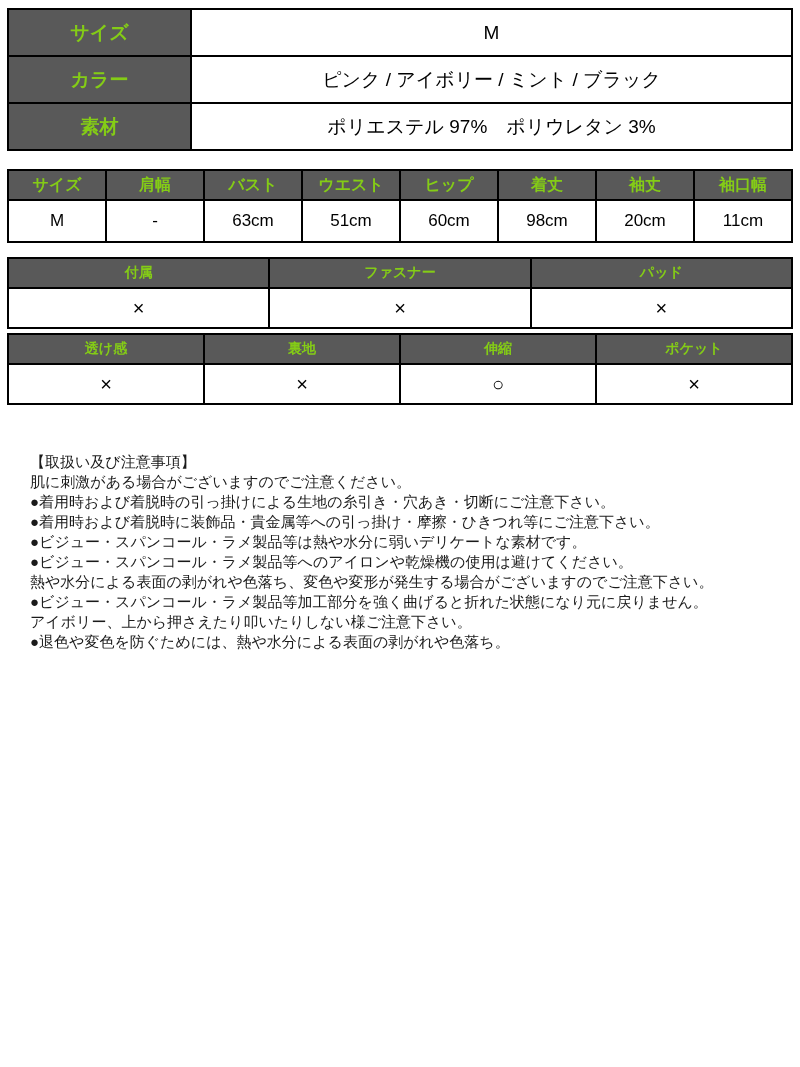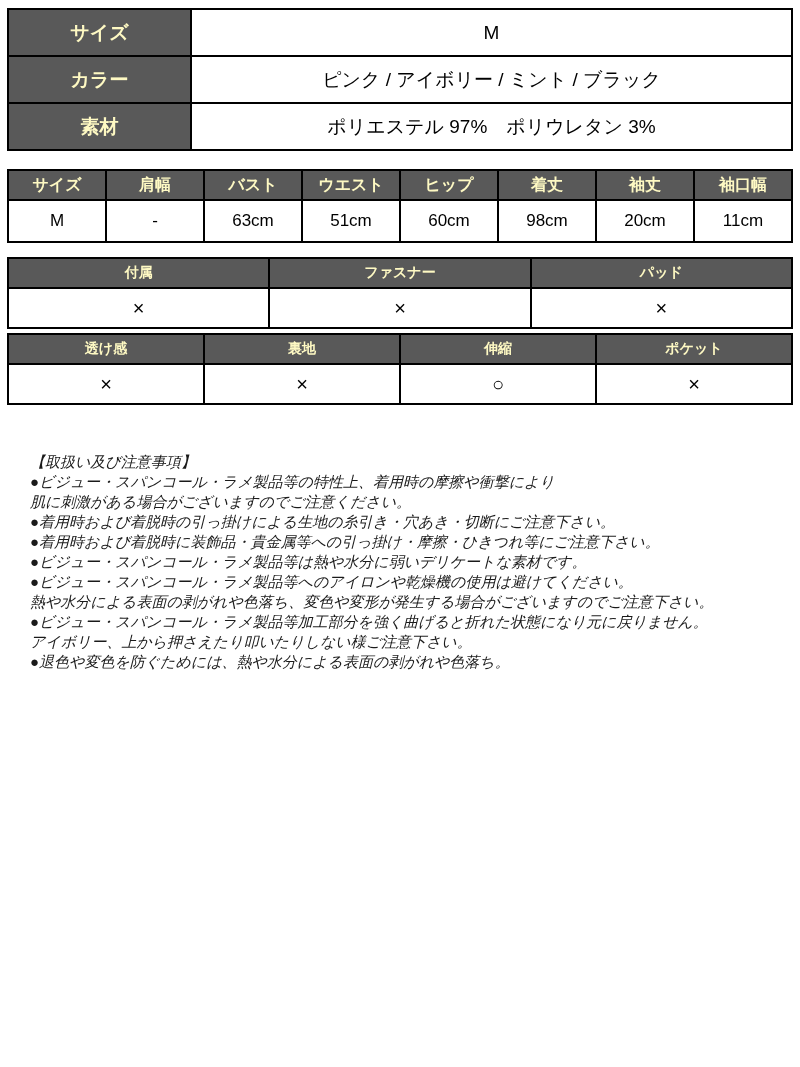--- a/index.html
+++ b/index.html
@@ -24,21 +24,21 @@
   }
   td {
     border: 2px solid #000000;
     text-align: center;
     vertical-align: middle;
     background: #ffffff;
     padding: 0;
   }
   .hdr {
     background: #595959;
-    color: #fef9c3;
+    color: #84cc16;
     font-weight: bold;
   }
   
   .spec-table { margin-bottom: 18px; }
   .spec-table td { height: 45px; font-size: 19px; }
   .spec-table .label-col { width: 181px; }
   
   .size-table { margin-bottom: 14px; }
   .size-table .hdr { height: 28px; font-size: 16px; }
   .size-table .val { height: 40px; font-size: 17px; }
@@ -48,21 +48,20 @@
   .feat-table-2 { margin-top: 4px; }
   .circle-mark { font-size: 24px; }
   
   .notes {
     margin-top: 47px;
     padding-left: 23px;
     padding-right: 10px;
     font-size: 15px;
     line-height: 20px;
     color: #1a1a1a;
-    font-style: italic;
   }
   .notes .notes-title { margin-bottom: 0; }
   .notes .note-line { white-space: nowrap; }
 </style>
 </head>
 <body>
 
 <div class="sheet">
 
   <table class="spec-table">
@@ -134,21 +133,20 @@
         <td class="val">×</td>
         <td class="val">×</td>
         <td class="val circle-mark">○</td>
         <td class="val">×</td>
       </tr>
     </tbody>
   </table>
 
   <div class="notes">
     <div class="notes-title">【取扱い及び注意事項】</div>
-    <div class="note-line">●ビジュー・スパンコール・ラメ製品等の特性上、着用時の摩擦や衝撃により</div>
     <div class="note-line">肌に刺激がある場合がございますのでご注意ください。</div>
     <div class="note-line">●着用時および着脱時の引っ掛けによる生地の糸引き・穴あき・切断にご注意下さい。</div>
     <div class="note-line">●着用時および着脱時に装飾品・貴金属等への引っ掛け・摩擦・ひきつれ等にご注意下さい。</div>
     <div class="note-line">●ビジュー・スパンコール・ラメ製品等は熱や水分に弱いデリケートな素材です。</div>
     <div class="note-line">●ビジュー・スパンコール・ラメ製品等へのアイロンや乾燥機の使用は避けてください。</div>
     <div class="note-line">熱や水分による表面の剥がれや色落ち、変色や変形が発生する場合がございますのでご注意下さい。</div>
     <div class="note-line">●ビジュー・スパンコール・ラメ製品等加工部分を強く曲げると折れた状態になり元に戻りません。</div>
     <div class="note-line">アイボリー、上から押さえたり叩いたりしない様ご注意下さい。</div>
     <div class="note-line">●退色や変色を防ぐためには、熱や水分による表面の剥がれや色落ち。</div>
   </div>

